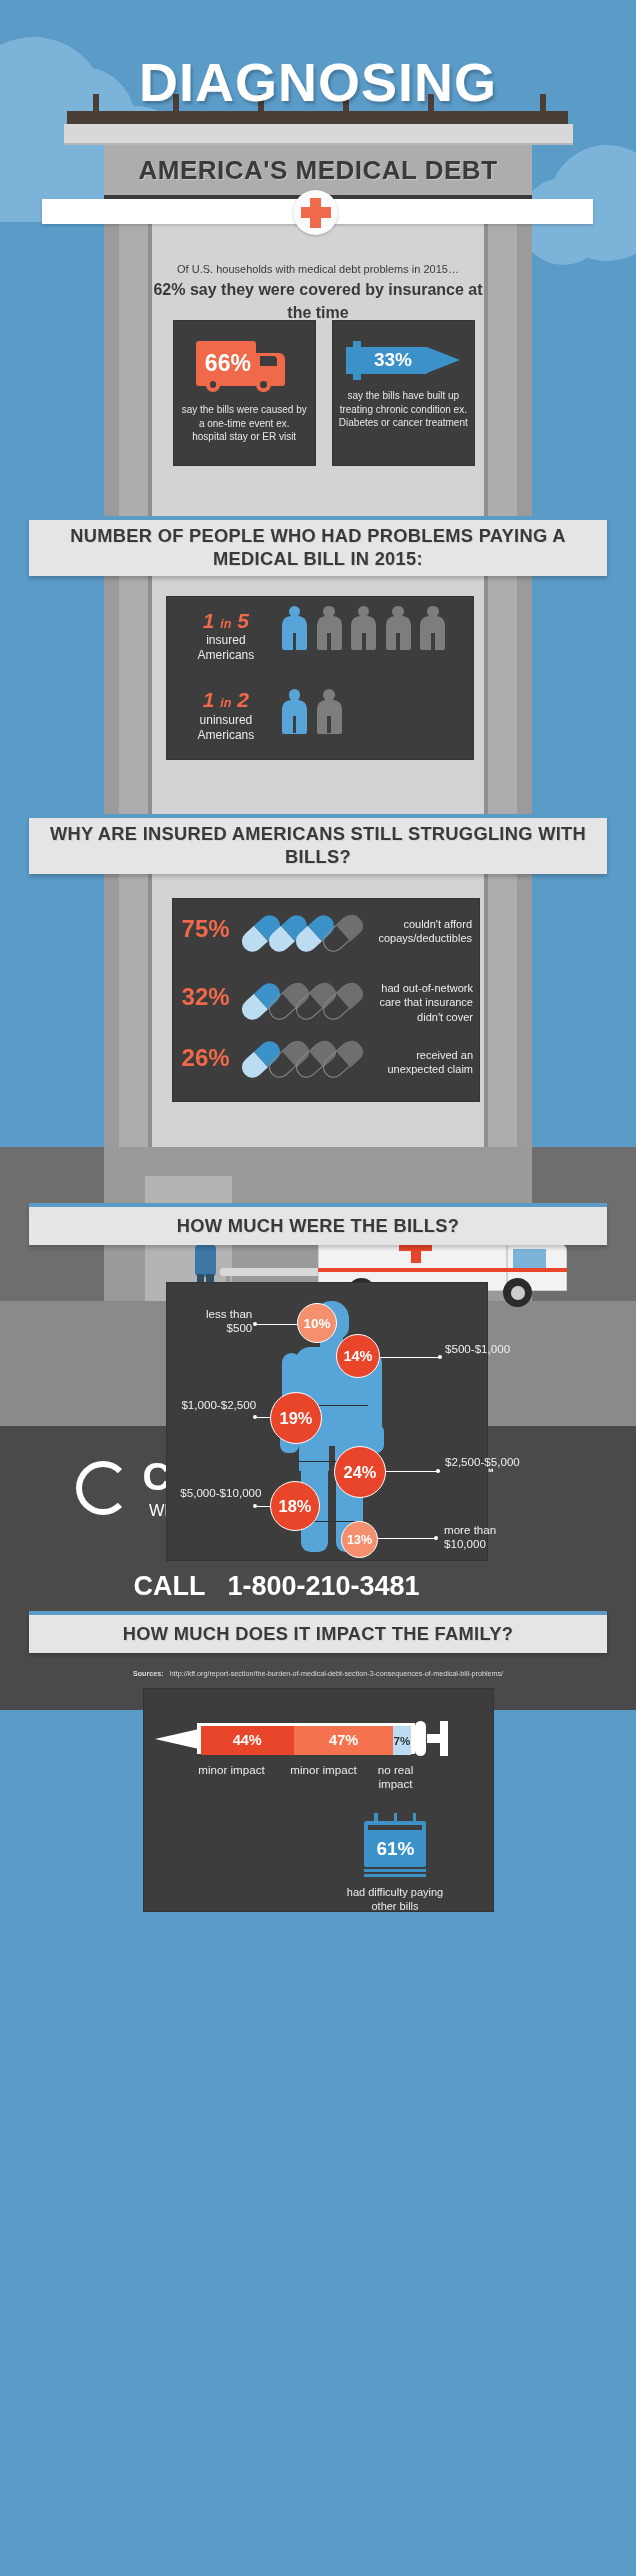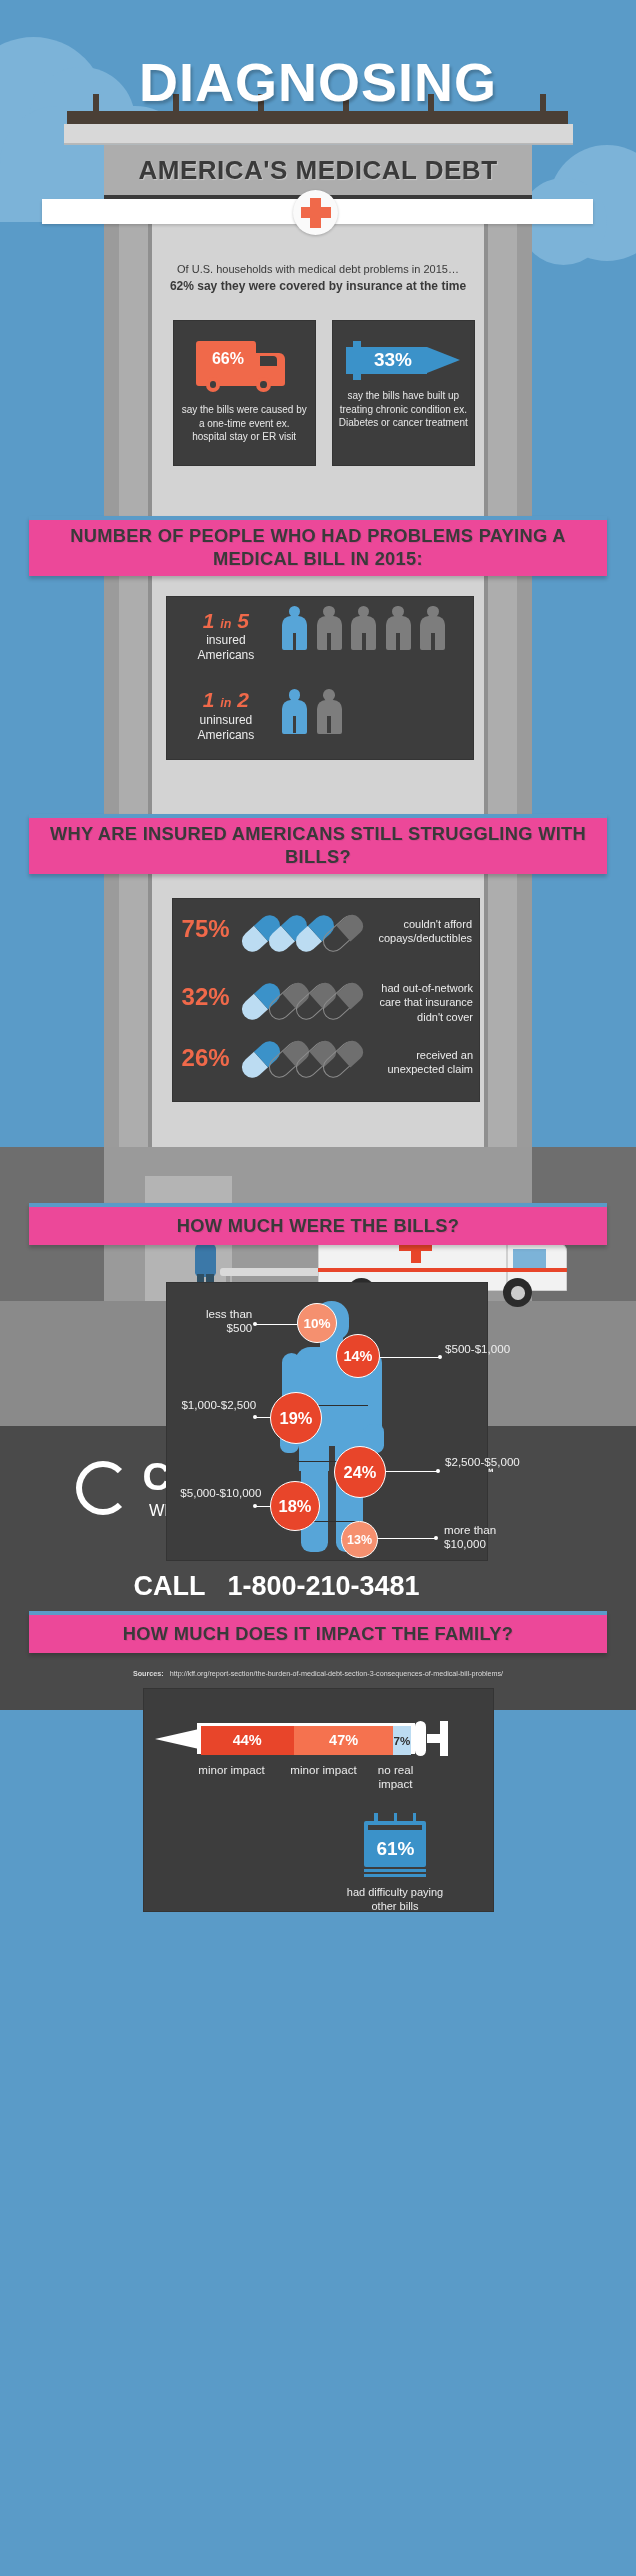--- a/index.html
+++ b/index.html
@@ -89,21 +89,21 @@
   }
   .cross-badge i, .cross-badge b {
     position: absolute; background: #f0694a; display:block;
   }
   .cross-badge i { left: 17.3px; top: 7.7px;  width: 10.6px; height: 30px; }
   .cross-badge b { left: 7.7px;  top: 17.3px; width: 30px; height: 10.6px; }
 
   
   .banner {
     position: absolute; left: 29px; width: 578px;
-    background: #ec4899; z-index: 9;
+    background: #e5e5e5; z-index: 9;
     border-top: 4.8px solid #5a9bc8;
     box-shadow: 0 2.9px 3.9px rgba(0,0,0,.20);
     display:flex; align-items:center; justify-content:center; text-align:center;
   }
   .banner span {
     font-size: 18.3px; font-weight: bold; color: #3a3a3a;
     letter-spacing: 0.3px; line-height: 1.25;
     text-shadow: 1px 1px 0 rgba(0,0,0,.08);
   }
 
@@ -112,21 +112,21 @@
     position: absolute; background: #3d3d3d; z-index: 4;
     box-shadow: inset 0 0 0 1px #343434;
   }
 
   
   .intro {
     position:absolute; left:152px; top:262px; width:332px; z-index:6;
     text-align:center; color:#3a3a3a; line-height:1.45;
   }
   .intro .l1 { font-size:11px; }
-  .intro .l2 { font-size:12px; font-weight:bold; }
+  .intro .l2 { font-size:16px; font-weight:bold; }
 
   
   .card-label {
     color:#e8e8e8; font-size:10px; line-height:1.35; text-align:center;
   }
   .big-pct { color:#fff; font-weight:bold; }
 
   
   .person { width:25px; height:44px; position:relative; display:inline-block; }
   .person .head { position:absolute; left:6.7px; top:0; width:11.6px; height:11.6px; border-radius:50%; }
@@ -253,21 +253,21 @@
 
     <div style="position:absolute;left:23px;top:17.3px;width:96px;height:54px;">
       <div style="position:absolute;left:0;top:3.9px;width:60px;height:39px;background:#f0694a;border-radius:2.9px 2.9px 0 0;"></div>
       <div style="position:absolute;left:60px;top:15.4px;width:29px;height:27px;background:#f0694a;border-radius:0 5.8px 0 0;"></div>
       <div style="position:absolute;left:64px;top:18.3px;width:17.3px;height:10.6px;background:#3d3d3d;border-radius:0 3.9px 0 0;"></div>
       <div style="position:absolute;left:0;top:42px;width:89px;height:6.7px;background:#f0694a;border-radius:0 0 2.9px 2.9px;"></div>
       <div style="position:absolute;left:9.6px;top:40px;width:14.5px;height:14.5px;border-radius:50%;background:#f0694a;"></div>
       <div style="position:absolute;left:13.5px;top:44px;width:6.7px;height:6.7px;border-radius:50%;background:#3d3d3d;"></div>
       <div style="position:absolute;left:60px;top:40px;width:14.5px;height:14.5px;border-radius:50%;background:#f0694a;"></div>
       <div style="position:absolute;left:64px;top:44px;width:6.7px;height:6.7px;border-radius:50%;background:#3d3d3d;"></div>
-      <div class="big-pct" style="position:absolute;left:3.9px;top:12.5px;width:56px;text-align:center;font-size:16px;">66%</div>
+      <div class="big-pct" style="position:absolute;left:3.9px;top:12.5px;width:56px;text-align:center;font-size:23px;">66%</div>
     </div>
     <div class="card-label" style="position:absolute;left:7.7px;top:83px;width:127px;">say the bills were caused by a one-time event ex. hospital stay or ER visit</div>
   </div>
 
   <div class="dark" style="left:332px; top:320px; width:143px; height:146px;">
 
     <div style="position:absolute;left:13.5px;top:21px;width:116px;height:39px;">
       <div style="position:absolute;left:0;top:5.8px;width:7.7px;height:27px;background:#3b92c9;"></div>
       <div style="position:absolute;left:7.7px;top:0;width:7.7px;height:39px;background:#3b92c9;"></div>
       <div style="position:absolute;left:15.4px;top:5.8px;width:66px;height:27px;background:#3b92c9;"></div>

